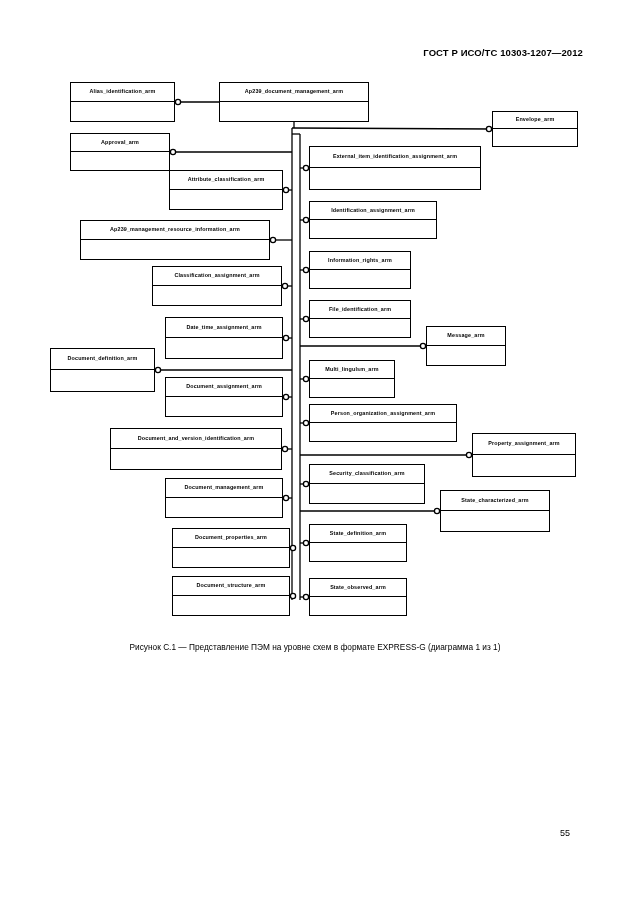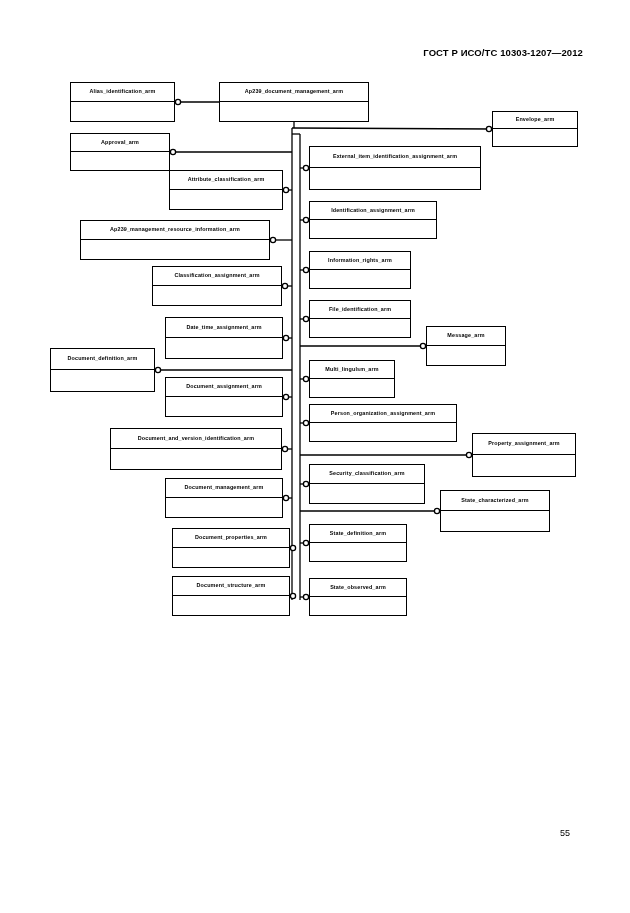--- a/index.html
+++ b/index.html
@@ -318,16 +318,17 @@
         <div class="ebox" style="left: 172px; top: 576px; width: 118px; height: 40px;">
           <div class="ebox-title">
             <span>Document_structure_arm</span>
           </div>
           <div class="ebox-body"></div>
         </div>
       </div>
 
   </div>
 
+  <div class="caption">Рисунок  С.1 — Представление ПЭМ на уровне схем в формате EXPRESS-G (диаграмма 1 из 1)</div>
 
   <div class="page-number">55</div>
 
 </div>
 
 </body></html>

